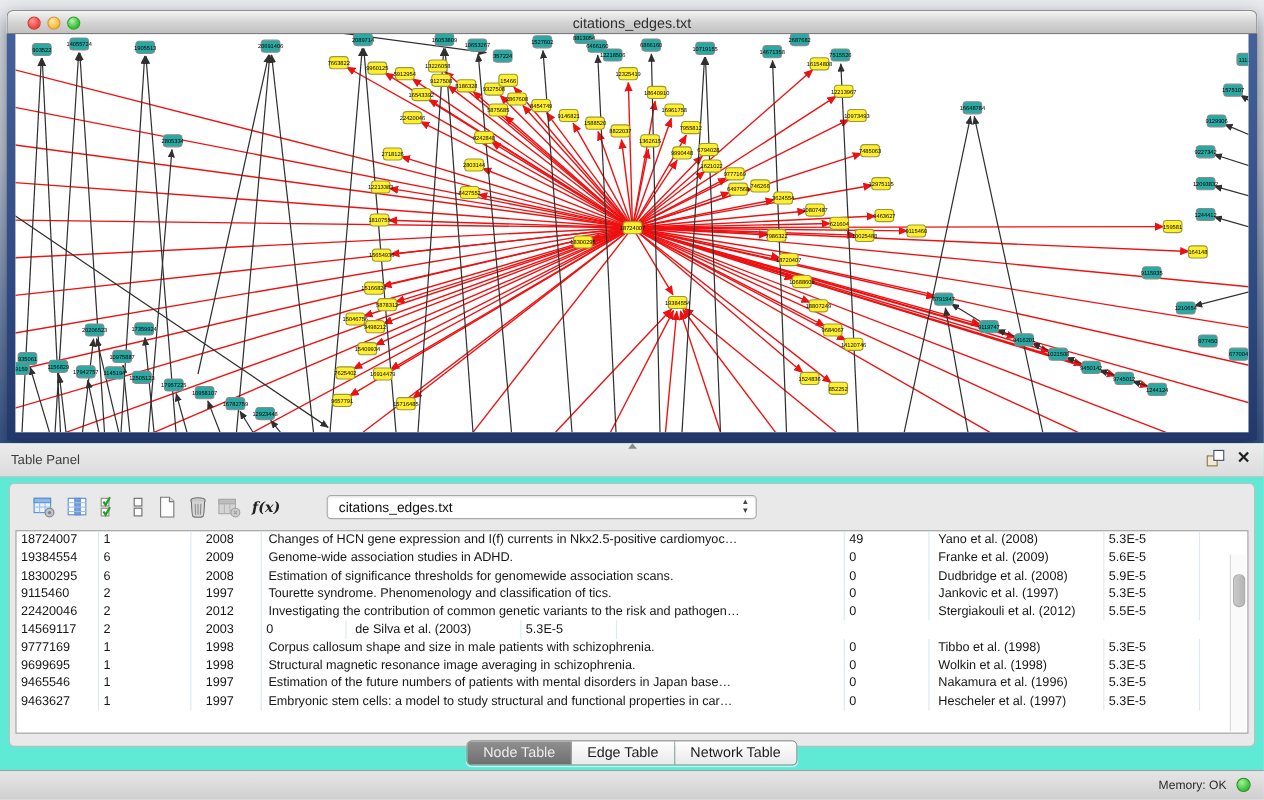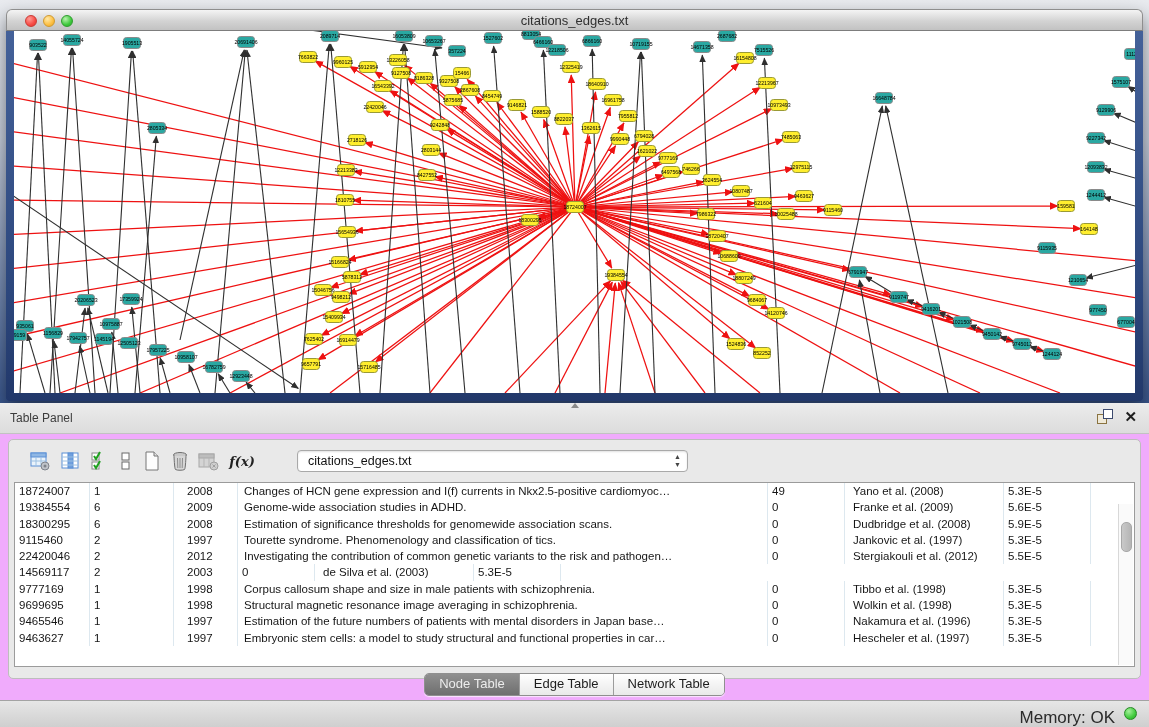--- a/index.html
+++ b/index.html
@@ -21,21 +21,21 @@
   .tl{position:absolute;top:4.5px;width:12px;height:12px;border-radius:50%;box-sizing:border-box;}
   .tl.red{left:18px;background:radial-gradient(circle at 35% 30%,#ff9a94,#f74a43 60%,#d9352e);border:1px solid #ca3a34;}
   .tl.yel{left:36px;background:radial-gradient(circle at 35% 30%,#ffe9a8,#fdbf42 60%,#e6a427);border:1px solid #d09a30;}
   .tl.grn{left:54px;background:radial-gradient(circle at 35% 30%,#b9f2ae,#3ec93c 60%,#2da32c);border:1px solid #2f9e2e;}
   .gframe{position:absolute;left:0;top:22px;right:0;bottom:0;
           background:linear-gradient(#446199,#2c477d 70%,#22386a);
           border-radius:0 0 3px 3px;}
   .gcanvas{position:absolute;left:8px;top:0;right:8px;bottom:8px;background:#ffffff;overflow:hidden;}
   .gcanvas svg{display:block;}
   
-  .tpanel{position:absolute;left:0;top:403px;width:1149px;height:297px;background:#f0abfc;}
+  .tpanel{position:absolute;left:0;top:403px;width:1149px;height:297px;background:#5eead4;}
   .tpanel-header{position:absolute;left:0;top:0;width:100%;height:31px;
                  background:linear-gradient(#ececec,#dcdcdc);
                  border-bottom:1px solid #c2c2c2;box-sizing:border-box;}
   .tpanel-title{position:absolute;left:10px;top:8px;font-size:12px;color:#3c3c3c;}
   .grip{position:absolute;left:50%;top:0px;width:0;height:0;margin-left:-4px;
         border-left:4px solid transparent;border-right:4px solid transparent;
         border-bottom:5px solid #8a8a8a;}
   .hdr-icons{position:absolute;right:12px;top:6px;display:flex;gap:12px;align-items:center;}
   .float-ic{position:relative;width:15px;height:15px;display:inline-block;}
   .float-ic .sq1{position:absolute;left:0;top:5px;width:8px;height:8px;border:1.4px solid #8a7340;background:#efe9d8;}
@@ -71,21 +71,21 @@
   .tabs{position:absolute;left:0;right:0;top:233px;text-align:center;}
   .seg{display:inline-flex;border:1px solid #8f8f8f;border-radius:5px;overflow:hidden;
        box-shadow:0 1px 1px rgba(255,255,255,.7);}
   .seg .tab{font-size:13px;padding:2px 14px;height:17px;line-height:16px;
             background:linear-gradient(#ffffff,#e9e9e9);color:#1d1d1d;border-right:1px solid #9c9c9c;}
   .seg .tab:last-child{border-right:none;}
   .seg .tab.sel{background:linear-gradient(#8f8f8f,#6f6f6f);color:#ececec;}
   
   .statusbar{position:absolute;left:0;top:700px;width:1149px;height:27px;
              background:linear-gradient(#e6e6e6,#cfcfcf);border-top:1px solid #a3a3a3;box-sizing:border-box;}
-  .mem{position:absolute;right:34px;top:7px;font-size:17px;color:#2b2b2b;}
+  .mem{position:absolute;right:34px;top:7px;font-size:11px;color:#2b2b2b;}
   .memdot{position:absolute;right:12px;top:6px;width:13px;height:13px;border-radius:50%;
           background:radial-gradient(circle at 35% 30%,#a5f09b,#42cb3e 60%,#2aa228);
           border:1px solid #268a25;box-sizing:border-box;}
 </style>
 </head>
 <body>
 
 <div class="desktop">
   <div class="gwindow">
     <div class="titlebar">

